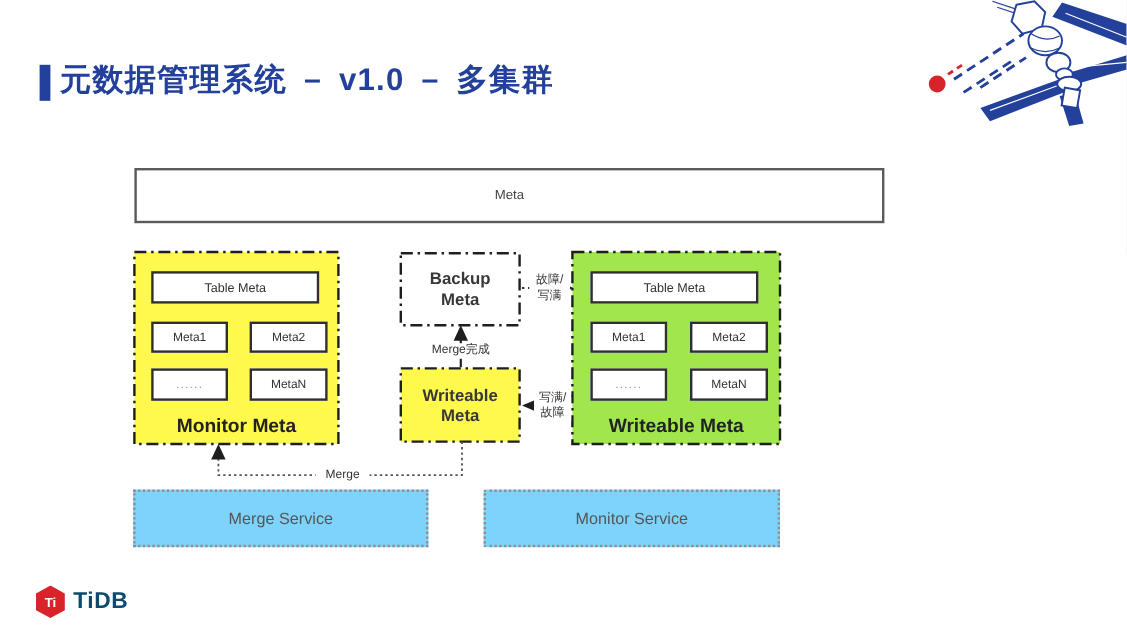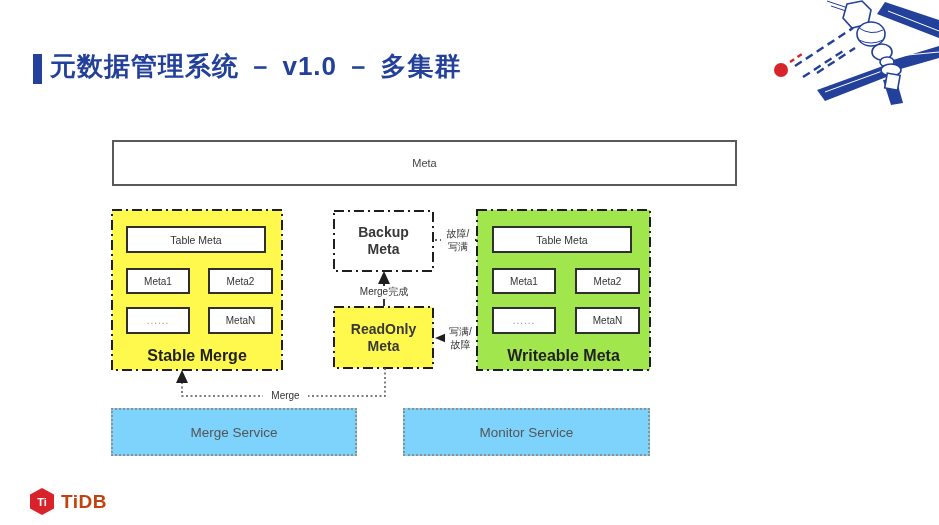--- a/index.html
+++ b/index.html
@@ -69,21 +69,21 @@
   #lbl-fault-full { left: 441px; top: 228px; width: 34px; }
   #lbl-full-fault { left: 445px; top: 326px; width: 31px; }
   #lbl-merge-done { left: 350px; top: 286px; width: 68px; }
   #lbl-merge      { left: 263px; top: 390px; width: 45px; }
 
   
   .footer-left {
     position: absolute; left: 29px; top: 488px;
     display: flex; align-items: center; gap: 6px; justify-content: flex-end;
   }
-  .footer-left .brand { font-size: 19px; font-weight: bold; color: #c2410c; letter-spacing: .5px; }
+  .footer-left .brand { font-size: 19px; font-weight: bold; color: #0c4a6e; letter-spacing: .5px; }
   .footer-left .event { font-size: 19px; font-weight: bold; color: #2558C6; letter-spacing: .5px; }
   .footer-right {
     position: absolute; left: 803px; top: 487px;
     display: flex; align-items: center; gap: 5px;
   }
   .footer-right .brand { font-size: 18px; font-weight: bold; color: #1B2F6B; letter-spacing: .5px; }
 </style>
 </head>
 <body>
 
@@ -140,39 +140,39 @@
   <div class="node dotted-box" id="monitor-service">
     <span>Monitor Service</span>
   </div>
 
   <div class="node cluster" id="stable">
     <div class="inner tm">Table Meta</div>
     <div class="inner c1">Meta1</div>
     <div class="inner c2">Meta2</div>
     <div class="inner c3">......</div>
     <div class="inner c4">MetaN</div>
-    <div class="cluster-title">Stable Merge</div>
+    <div class="cluster-title">Monitor Meta</div>
   </div>
 
   <div class="node cluster" id="writeable">
     <div class="inner tm">Table Meta</div>
     <div class="inner c1">Meta1</div>
     <div class="inner c2">Meta2</div>
     <div class="inner c3">......</div>
     <div class="inner c4">MetaN</div>
     <div class="cluster-title">Writeable Meta</div>
   </div>
 
   <div class="node big-label-box" id="backup">
     <span>Backup</span>
     <span>Meta</span>
   </div>
 
   <div class="node big-label-box" id="readonly">
-    <span>ReadOnly</span>
+    <span>Writeable</span>
     <span>Meta</span>
   </div>
 
   <svg class="overlay" width="939" height="525" viewBox="0 0 939 525">
 
     <g fill="none" stroke="#1e1e1e" stroke-width="2" stroke-dasharray="10 4 2 4">
       <rect x="112" y="210" width="170" height="160"></rect>
       <rect x="477" y="210" width="173" height="160"></rect>
       <rect x="334" y="211" width="99" height="60"></rect>
       <rect x="334" y="307" width="99" height="61"></rect>

